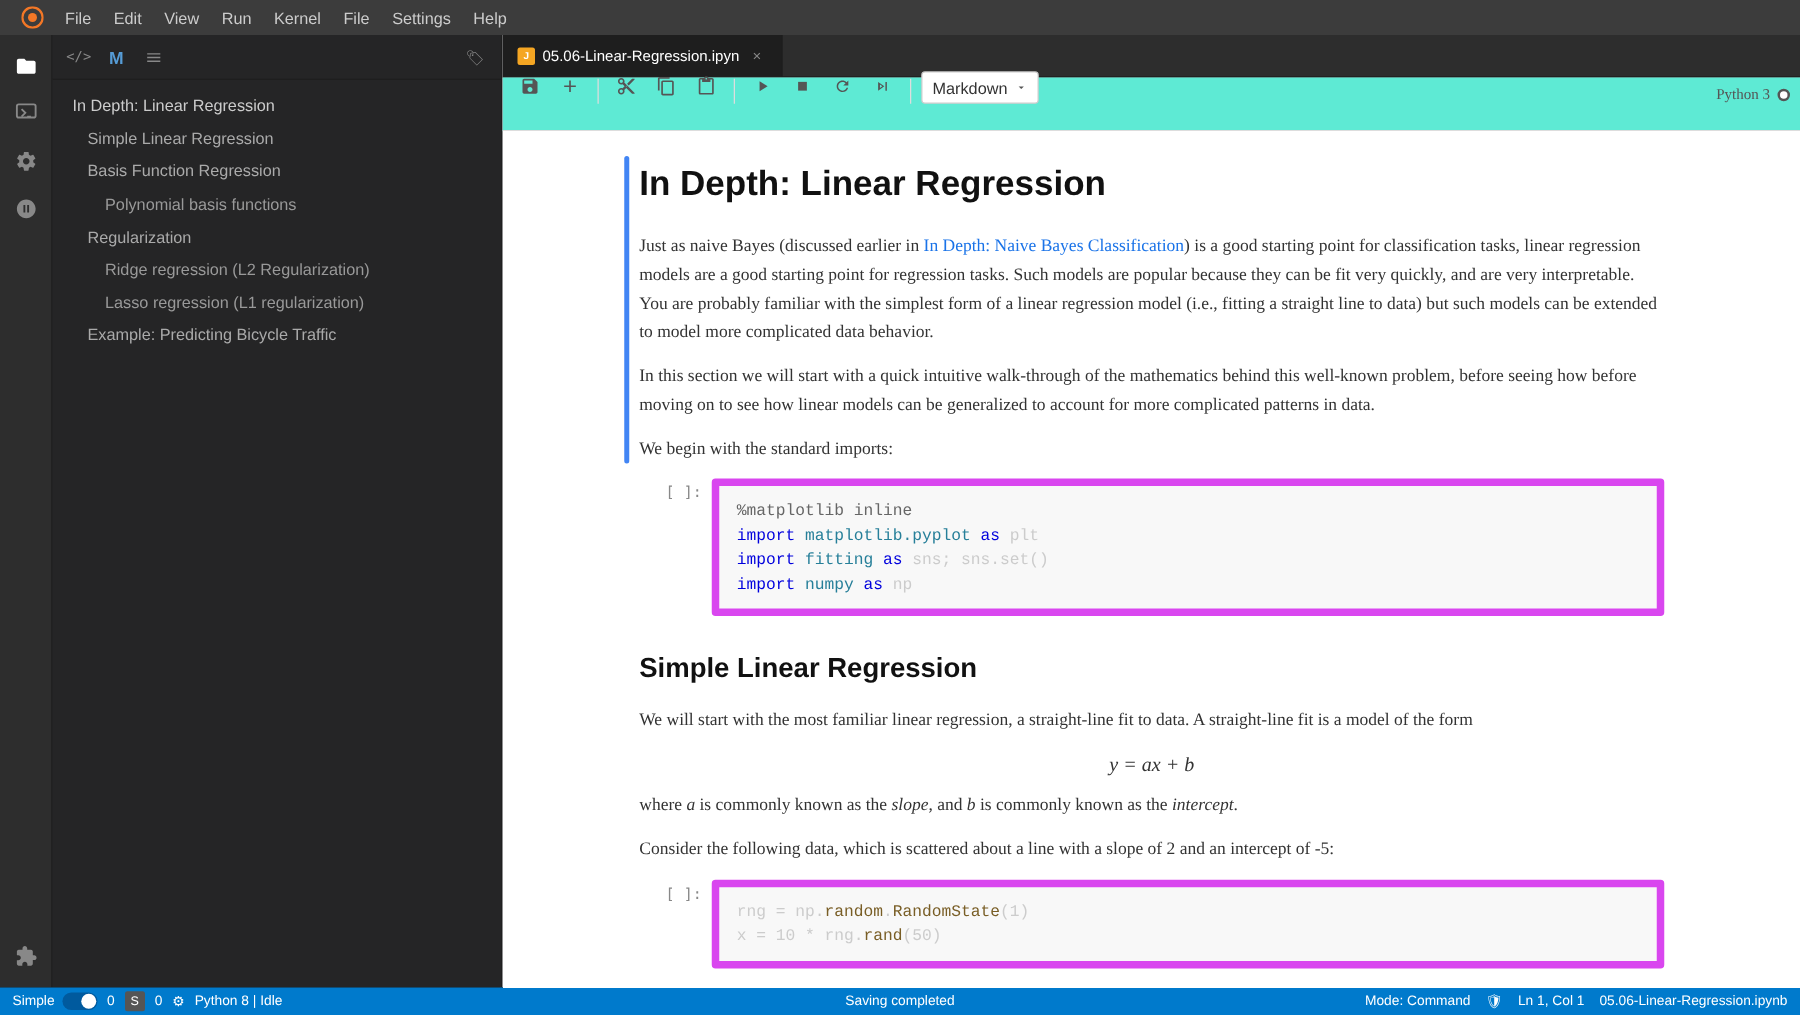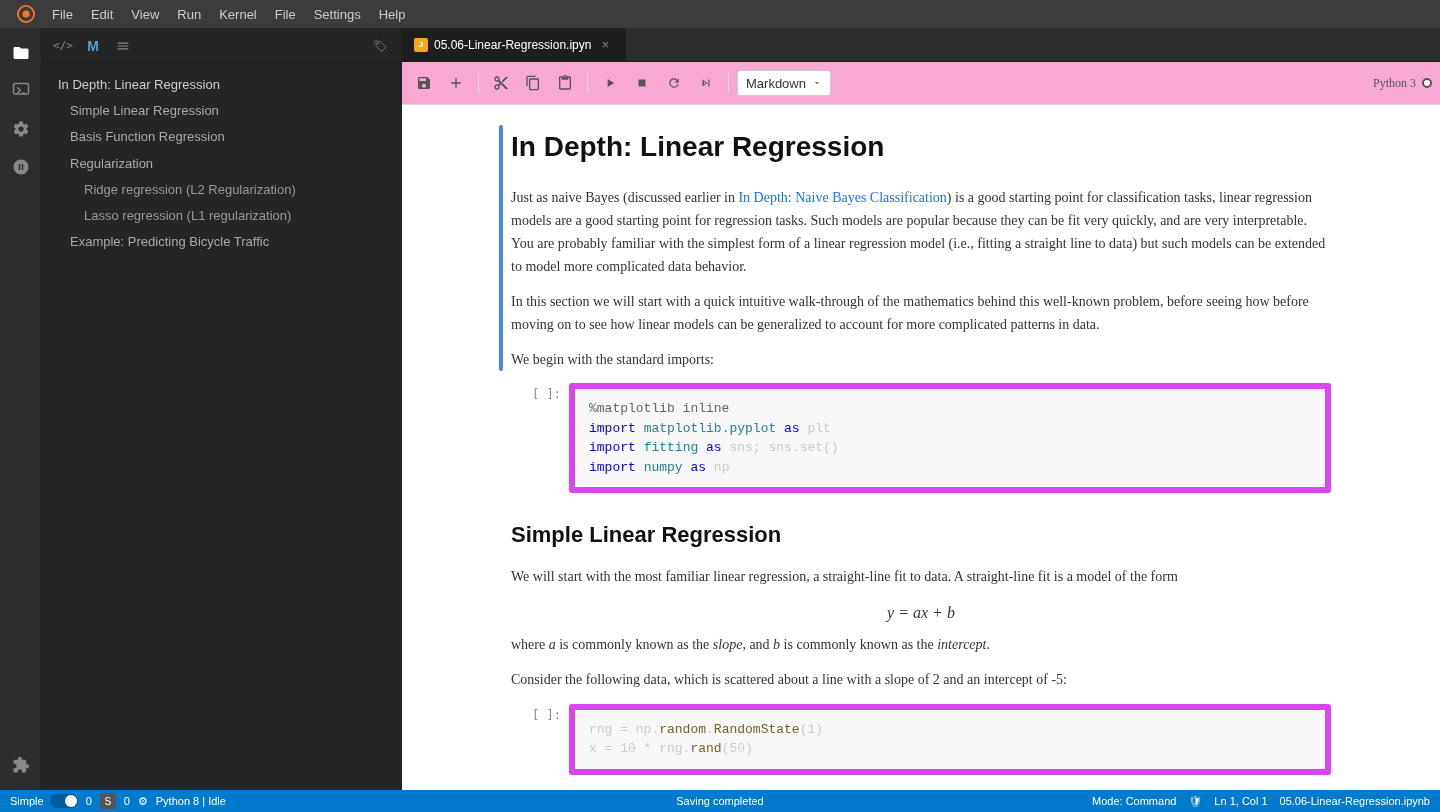--- a/index.html
+++ b/index.html
@@ -32,21 +32,21 @@
     .toc-toolbar-btn { width: 26px; height: 26px; display: flex; align-items: center; justify-content: center; border-radius: 3px; cursor: pointer; color: #888; font-size: 14px; }
     .toc-toolbar-spacer { flex: 1; }
     .toc-content { flex: 1; overflow-y: auto; padding: 8px 0; }
     .toc-item { padding: 4px 16px; cursor: pointer; color: #ccc; font-size: 13px; line-height: 1.4; }
     .toc-item.level1 { padding-left: 16px; font-weight: normal; }
     .toc-item.level2 { padding-left: 28px; color: #aaa; }
     .toc-item.level3 { padding-left: 42px; color: #999; }
 
     
     .notebook-area { flex: 1; display: flex; flex-direction: column; background: #fff; overflow: hidden; }
-    .notebook-toolbar { background: #f9a8d4; border-bottom: 1px solid #ddd; display: flex; align-items: center; padding: 21px 8px; gap: 4px; height: 38px; flex-shrink: 0; }
+    .notebook-toolbar { background: #5eead4; border-bottom: 1px solid #ddd; display: flex; align-items: flex-end; padding: 21px 8px; gap: 4px; height: 38px; flex-shrink: 0; }
     .nb-btn { width: 28px; height: 28px; display: flex; align-items: center; justify-content: center; border-radius: 3px; cursor: pointer; color: #555; font-size: 14px; border: 1px solid transparent; }
     .nb-separator { width: 1px; height: 20px; background: #ddd; margin: 0 4px; }
     .nb-dropdown { display: flex; align-items: center; padding: 0 8px; height: 26px; border: 1px solid #ccc; border-radius: 3px; background: #fff; cursor: pointer; font-size: 13px; color: #333; gap: 6px; }
     .python-indicator { margin-left: auto; display: flex; align-items: center; gap: 6px; font-size: 12px; color: #555; font-family: Liberation Serif, serif; }
     .kernel-circle { width: 10px; height: 10px; border-radius: 50%; background: #fff; border: 2px solid #555; }
 
     
     .notebook-content { flex: 1; overflow-y: auto; background: #fff; padding: 0; }
     .cell-area { max-width: 900px; margin: 0 auto; padding: 20px 40px; }
 
@@ -146,20 +146,21 @@
             <path d="M3 18h18v-2H3v2zm0-5h18v-2H3v2zm0-7v2h18V6H3z"></path>
           </svg>
       </div>
       <div class="toc-toolbar-spacer"></div>
       <div class="toc-toolbar-btn" style="font-size:12px;">🏷</div>
     </div>
     <div class="toc-content">
       <div class="toc-item level1">In Depth: Linear Regression</div>
       <div class="toc-item level2">Simple Linear Regression</div>
       <div class="toc-item level2">Basis Function Regression</div>
+      <div class="toc-item level3">Polynomial basis functions</div>
       <div class="toc-item level2">Regularization</div>
       <div class="toc-item level3">Ridge regression (L2 Regularization)</div>
       <div class="toc-item level3">Lasso regression (L1 regularization)</div>
       <div class="toc-item level2">Example: Predicting Bicycle Traffic</div>
     </div>
   </div>
 
   <div class="notebook-area">
 
     <div class="tabbar">

